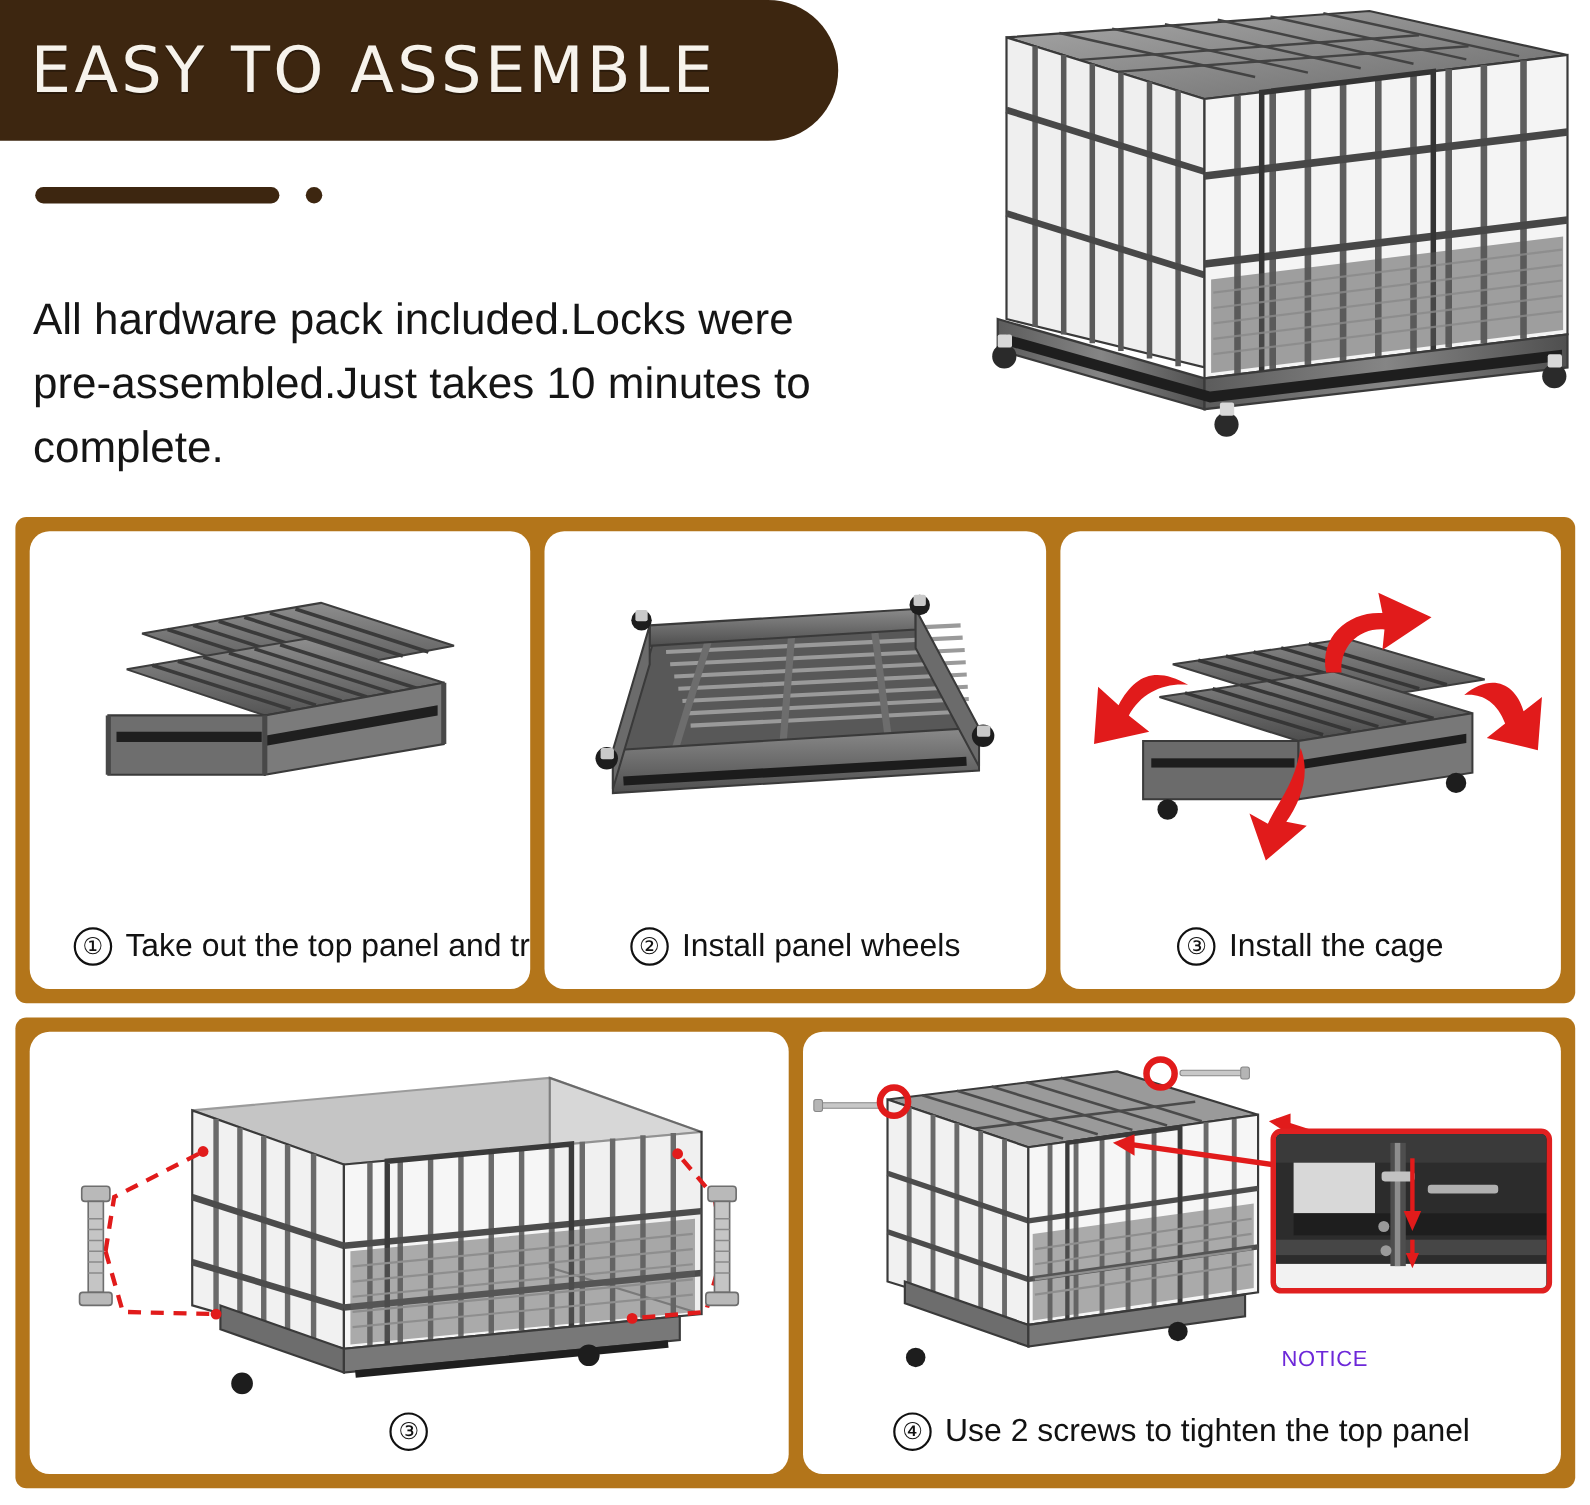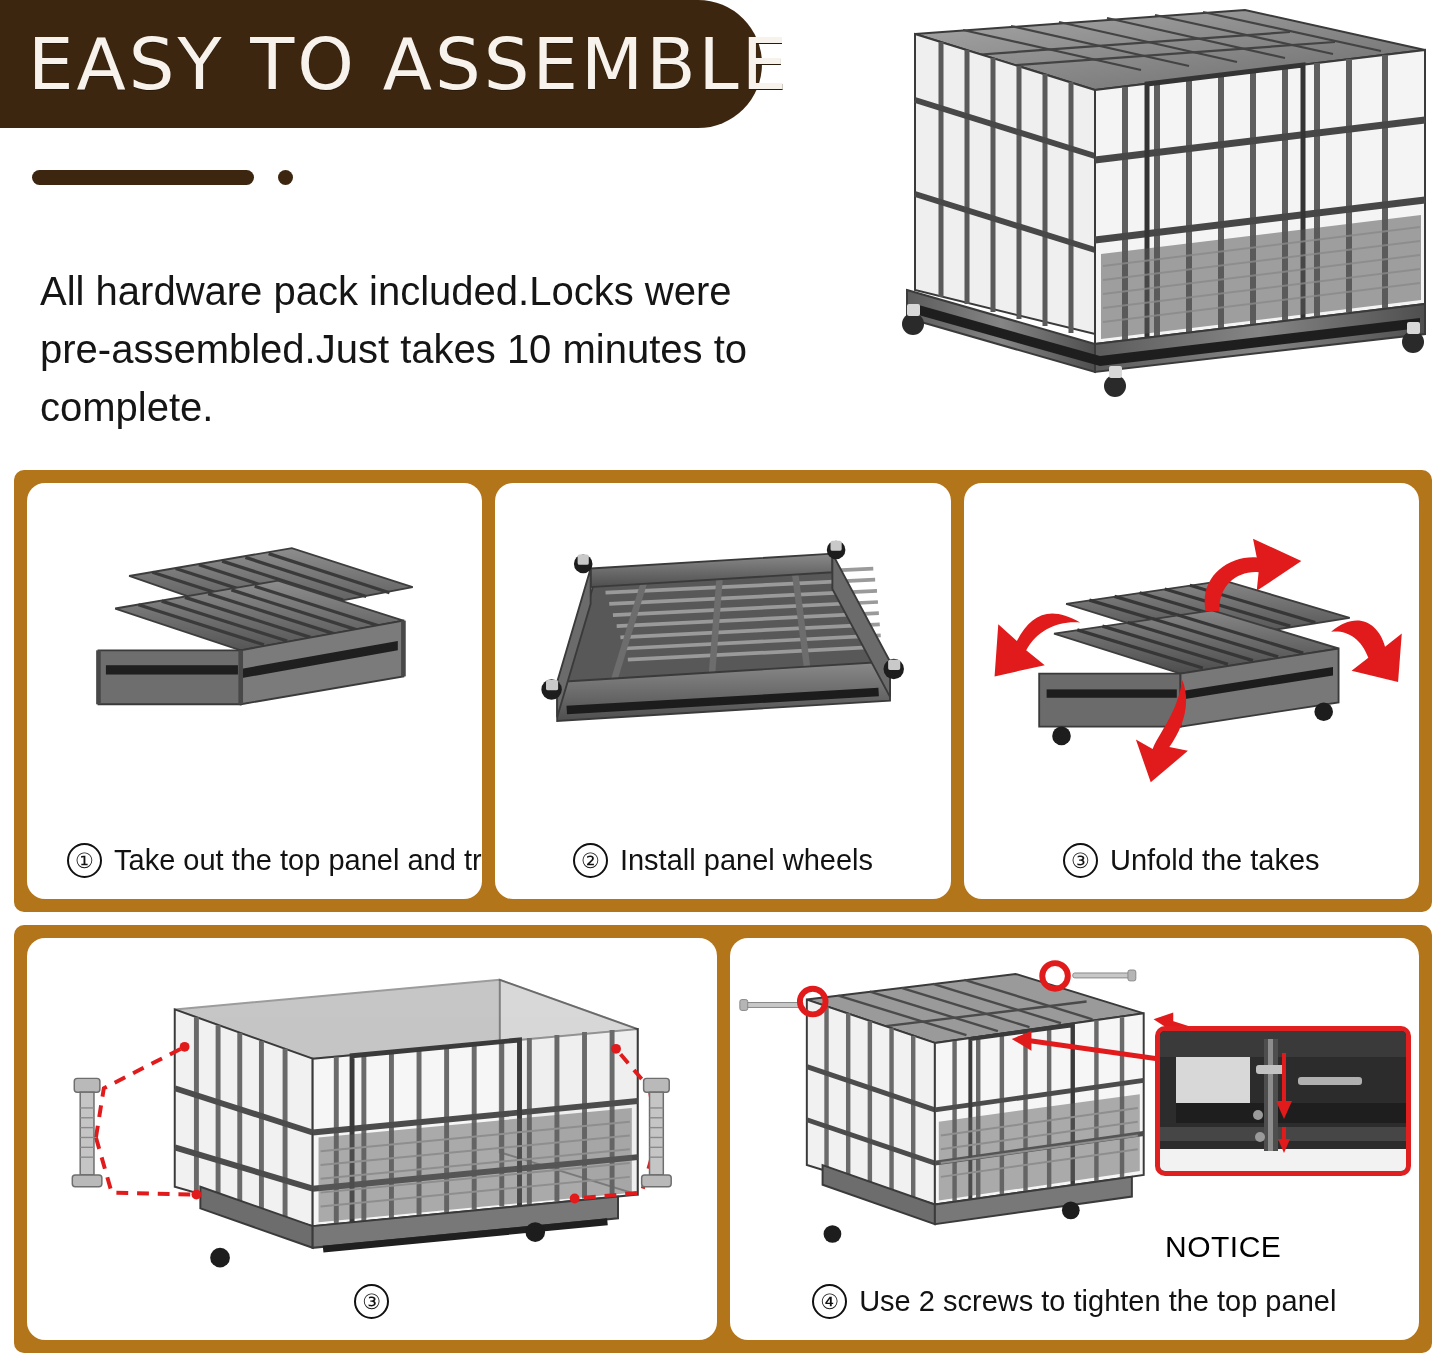--- a/index.html
+++ b/index.html
@@ -25,21 +25,21 @@
     height: 128px;
     background: #3d2610;
     border-radius: 0 64px 64px 0;
     display: flex;
     align-items: center;
     box-sizing: border-box;
     padding-left: 48px;
   }
   .banner-title {
     color: #f7f3ec;
-    font-size: 72px;
+    font-size: 58px;
     letter-spacing: 3px;
     font-weight: 400;
     font-family: "DejaVu Sans", sans-serif;
     white-space: nowrap;
     text-shadow: 0 1px 0 #2a1a0b;
   }
 
   
   .rule-wrap {
     position: absolute;
@@ -65,21 +65,20 @@
   
   .intro {
     position: absolute;
     left: 30px;
     top: 222px;
     width: 750px;
     font-size: 40px;
     line-height: 1.45;
     color: #151515;
     font-family: "Liberation Sans", sans-serif;
-    margin-left: 10px;
   }
 
   
   .hero {
     position: absolute;
     left: 885px;
     top: 4px;
     width: 556px;
     height: 425px;
   }
@@ -153,24 +152,24 @@
 
   
   .notice {
     position: absolute;
     right: 8px;
     bottom: 74px;
     width: 246px;
     color: #c0392b;
   }
   .notice-title {
-    font-size: 30px;
-    color: #000000;
+    font-size: 20px;
+    color: #6d28d9;
     letter-spacing: .5px;
-    margin-bottom: 2px;
+    margin-bottom: 18px;
   }
   .notice-body {
     font-size: 13.5px;
     line-height: 1.32;
     color: #c1544a;
   }
   .inset-frame {
     position: absolute;
     right: 8px;
     top: 88px;
@@ -430,21 +429,21 @@
         <g fill="#e11b1b">
           <path d="M110,150 C78,132 58,140 42,170 L22,152 L18,208 L72,196 L52,180 C64,158 86,148 110,150 Z"></path>
           <path d="M245,138 C238,102 268,78 300,80 L296,60 L348,84 L300,116 L302,96 C278,94 258,112 260,138 Z"></path>
           <path d="M380,160 C406,138 430,148 438,176 L456,162 L452,214 L402,202 L420,188 C412,166 396,158 380,160 Z"></path>
           <path d="M220,212 C214,248 198,264 188,286 L170,276 L186,322 L226,288 L206,284 C220,264 230,238 220,212 Z"></path>
         </g>
       </svg>
     </div>
     <div class="caption">
       <span class="step-num">③</span>
-      <span>Unfold the takes</span>
+      <span>Install the cage</span>
     </div>
   </div>
 </div>
 
 <div class="row row-bottom">
 
   <div class="card">
     <div class="card-media">
       <svg viewBox="0 0 700 330" width="100%" height="100%" preserveAspectRatio="xMidYMid meet" aria-hidden="true">
 

